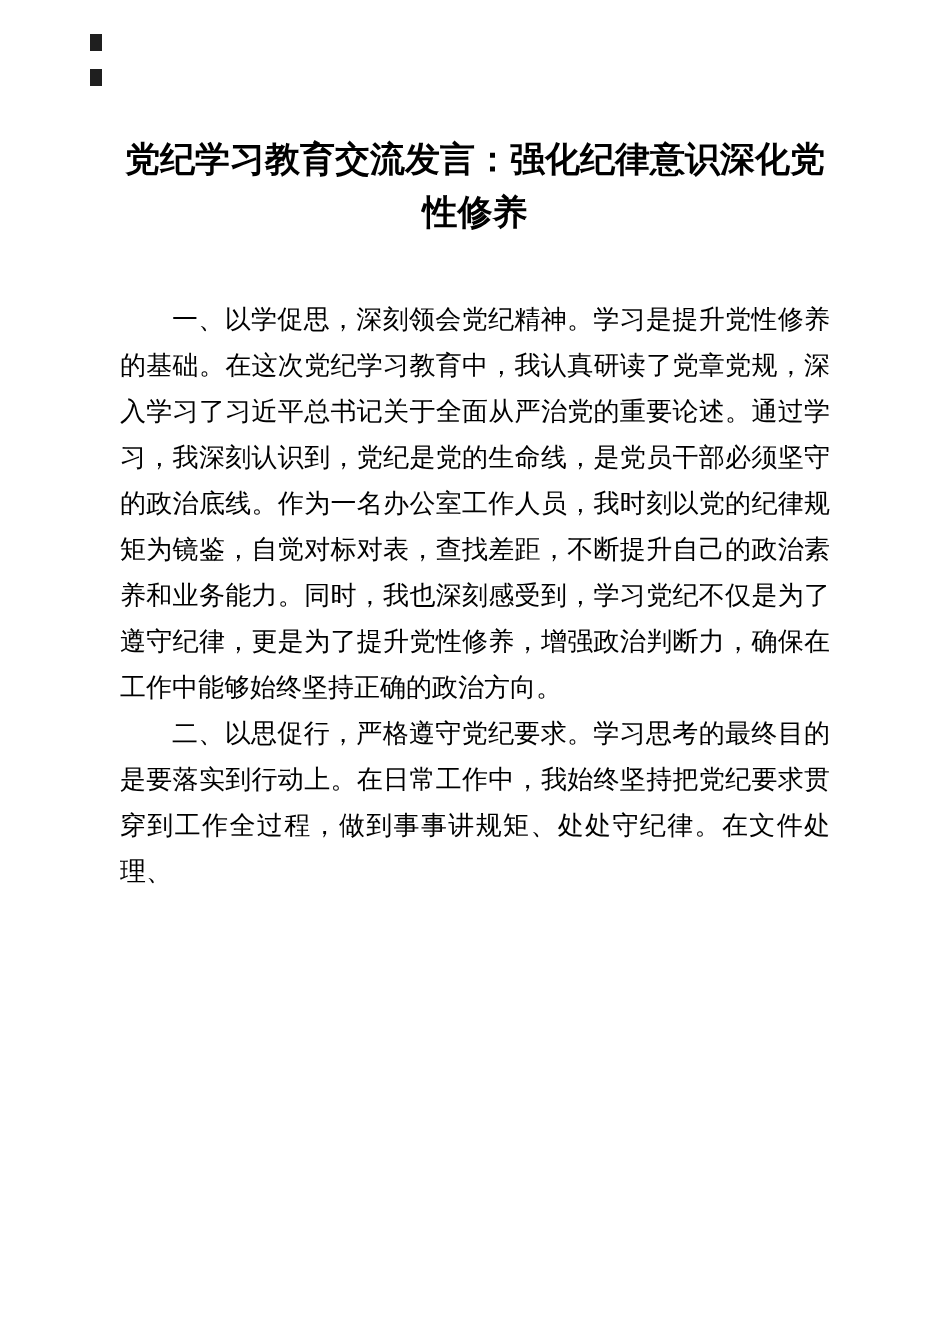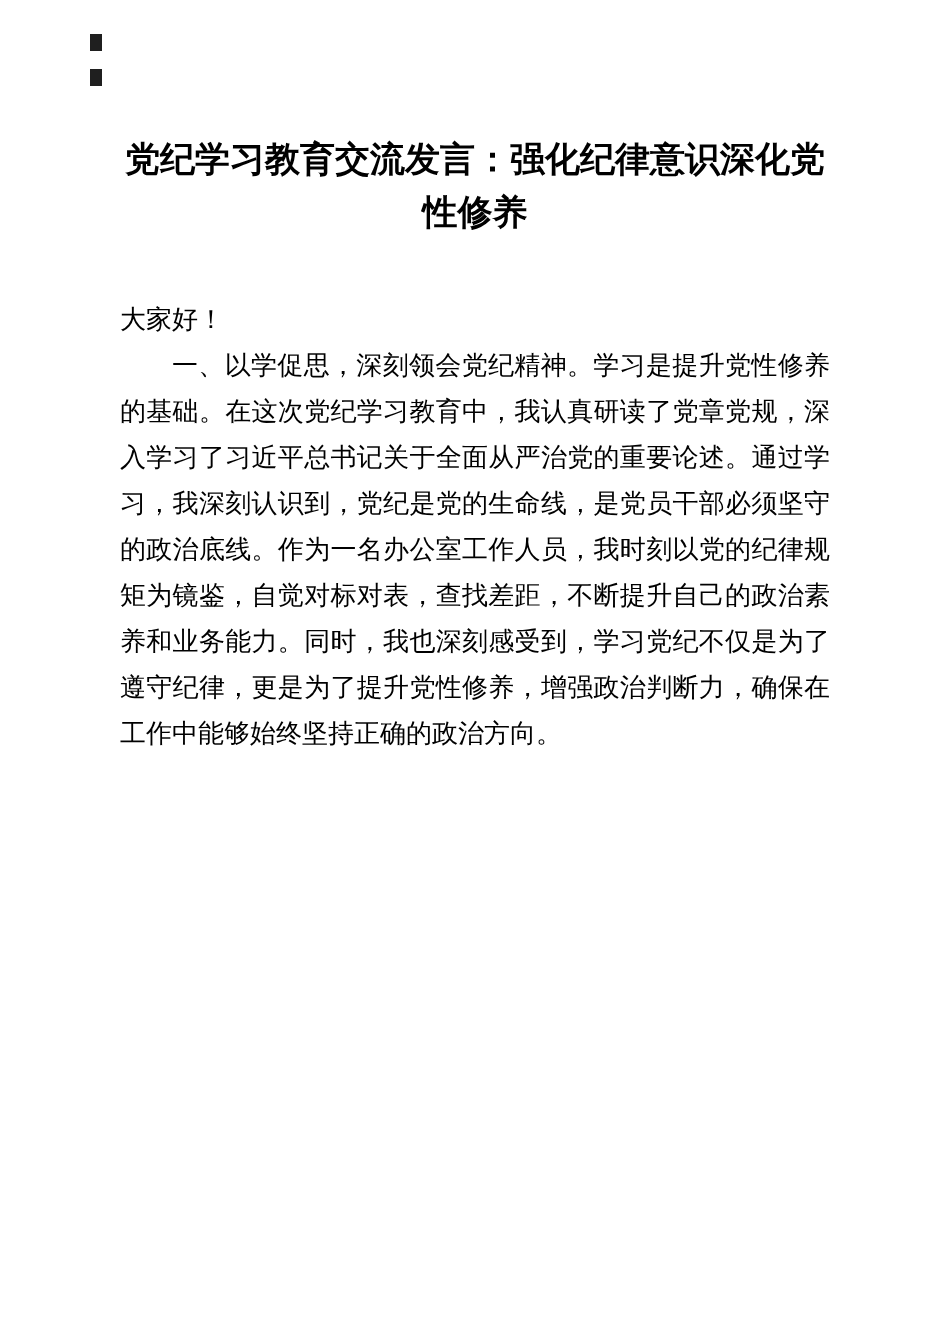--- a/index.html
+++ b/index.html
@@ -58,23 +58,23 @@
 
 <div class="page">
 
   <div class="corner-marks">
     <div class="corner-mark"></div>
     <div class="corner-mark"></div>
   </div>
 
   <h1 class="doc-title">党纪学习教育交流发言：强化纪律意识深化党性修养</h1>
 
-  <p class="para">
-    <span>大家好！</span>
-  </p>
 
 
   <p class="para indent">
     <span class="section-lead">一、以学促思，深刻领会党纪精神。</span><span>学习是提升党性修养的基础。在这次党纪学习教育中，我认真研读了党章党规，深入学习了习近平总书记关于全面从严治党的重要论述。通过学习，我深刻认识到，党纪是党的生命线，是党员干部必须坚守的政治底线。作为一名办公室工作人员，我时刻以党的纪律规矩为镜鉴，自觉对标对表，查找差距，不断提升自己的政治素养和业务能力。同时，我也深刻感受到，学习党纪不仅是为了遵守纪律，更是为了提升党性修养，增强政治判断力，确保在工作中能够始终坚持正确的政治方向。</span>
   </p>
 
+  <p class="para indent">
+    <span class="section-lead">二、以思促行，严格遵守党纪要求。</span><span>学习思考的最终目的是要落实到行动上。在日常工作中，我始终坚持把党纪要求贯穿到工作全过程，做到事事讲规矩、处处守纪律。在文件处理、</span>
+  </p>
 
 </div>
 
 </body></html>

